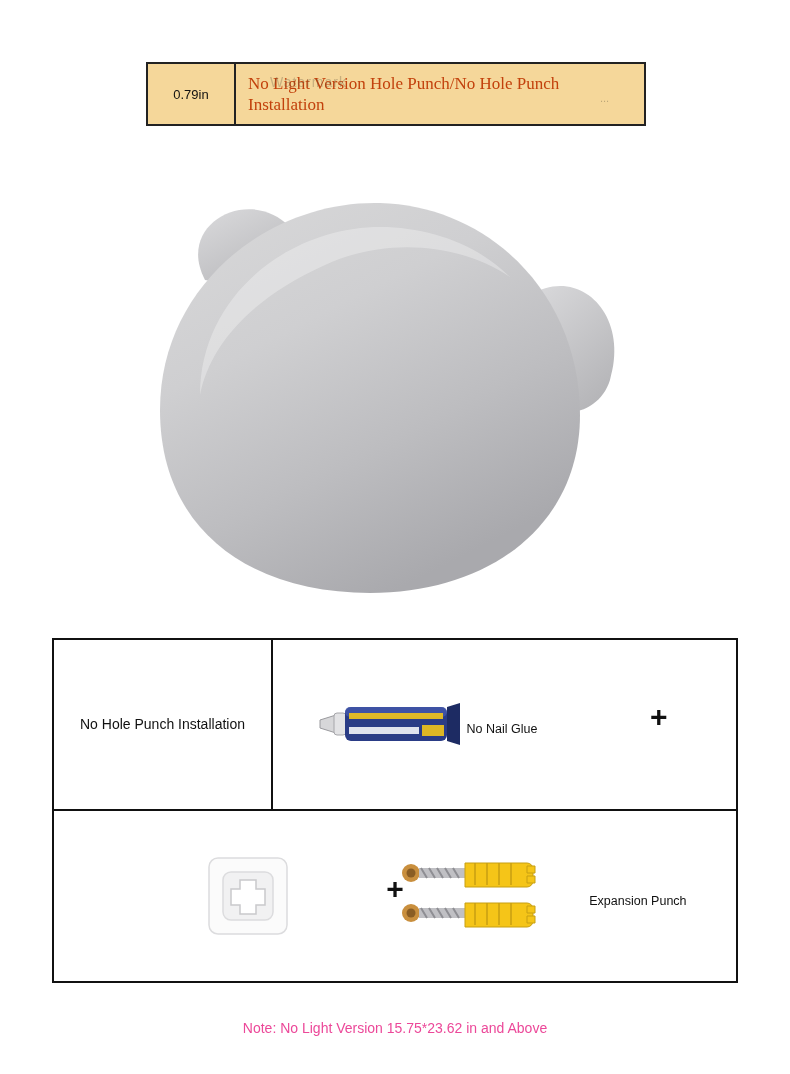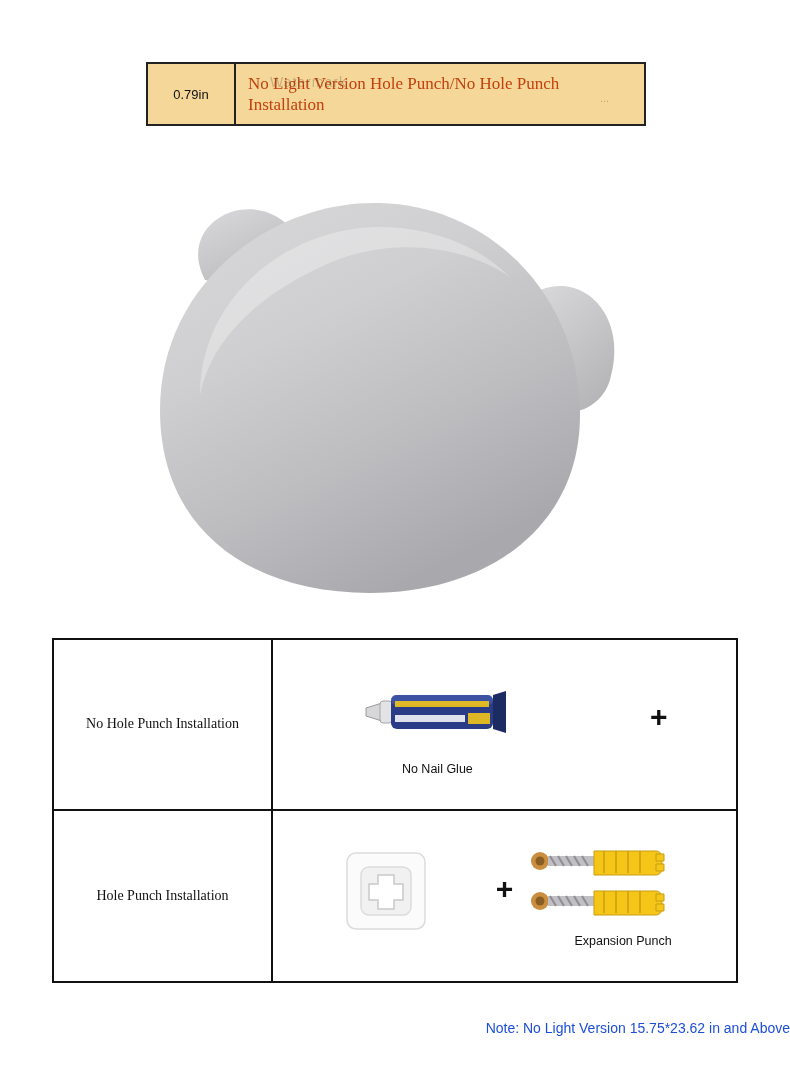--- a/index.html
+++ b/index.html
@@ -105,33 +105,32 @@
     flex: 0 0 219px;
     border-right: 2px solid #111111;
     display: flex;
     align-items: center;
     justify-content: center;
     text-align: center;
     font-size: 14px;
     color: #111111;
     box-sizing: border-box;
     padding: 0 0;
-    font-family: Liberation Serif, serif;
   }
   .tcell-items {
     flex: 1 1 auto;
     display: flex;
     align-items: center;
     justify-content: space-around;
     box-sizing: border-box;
     padding: 6px 10px;
   }
   .item {
     display: flex;
-    flex-direction: column;
+    flex-direction: row;
     align-items: center;
     justify-content: flex-end;
     width: 200px;
   }
   .item-caption {
     margin-top: 10px;
     font-size: 12.5px;
     color: #111111;
     text-align: center;
     white-space: nowrap;
@@ -149,23 +148,23 @@
     display: flex;
     align-items: center;
     justify-content: center;
   }
 
   .note {
     position: absolute;
     left: 0;
     top: 1020px;
     width: 790px;
-    text-align: right;
+    text-align: center;
     font-size: 14px;
-    color: #1d4ed8;
+    color: #ec4899;
   }
 </style>
 </head>
 <body>
 
 <div class="banner">
   <div class="banner-thickness">0.79in</div>
   <div class="banner-title">No Light Version Hole Punch/No Hole Punch Installation</div>
 </div>
 <div class="watermark">Watermark</div>
@@ -226,21 +225,20 @@
         <div class="item-caption">No Nail Glue</div>
       </div>
 
       <div class="plus">+</div>
 
 
     </div>
   </div>
 
   <div class="trow">
-    <div class="tcell-label">Hole Punch Installation</div>
     <div class="tcell-items">
 
       <div class="item">
         <div class="item-art">
           <svg width="110" height="92" viewBox="0 0 110 92">
             <rect x="16" y="8" width="78" height="76" rx="9" fill="#fbfbfb" stroke="#dcdcde" stroke-width="1.5"></rect>
             <rect x="30" y="22" width="50" height="48" rx="8" fill="#f1f1f2" stroke="#dcdcde" stroke-width="1.5"></rect>
             <path d="M47 30 h16 v9 h9 v16 h-9 v9 h-16 v-9 h-9 v-16 h9 z" fill="#ffffff" stroke="#c9c9cc" stroke-width="1.5"></path>
           </svg>
         </div>

